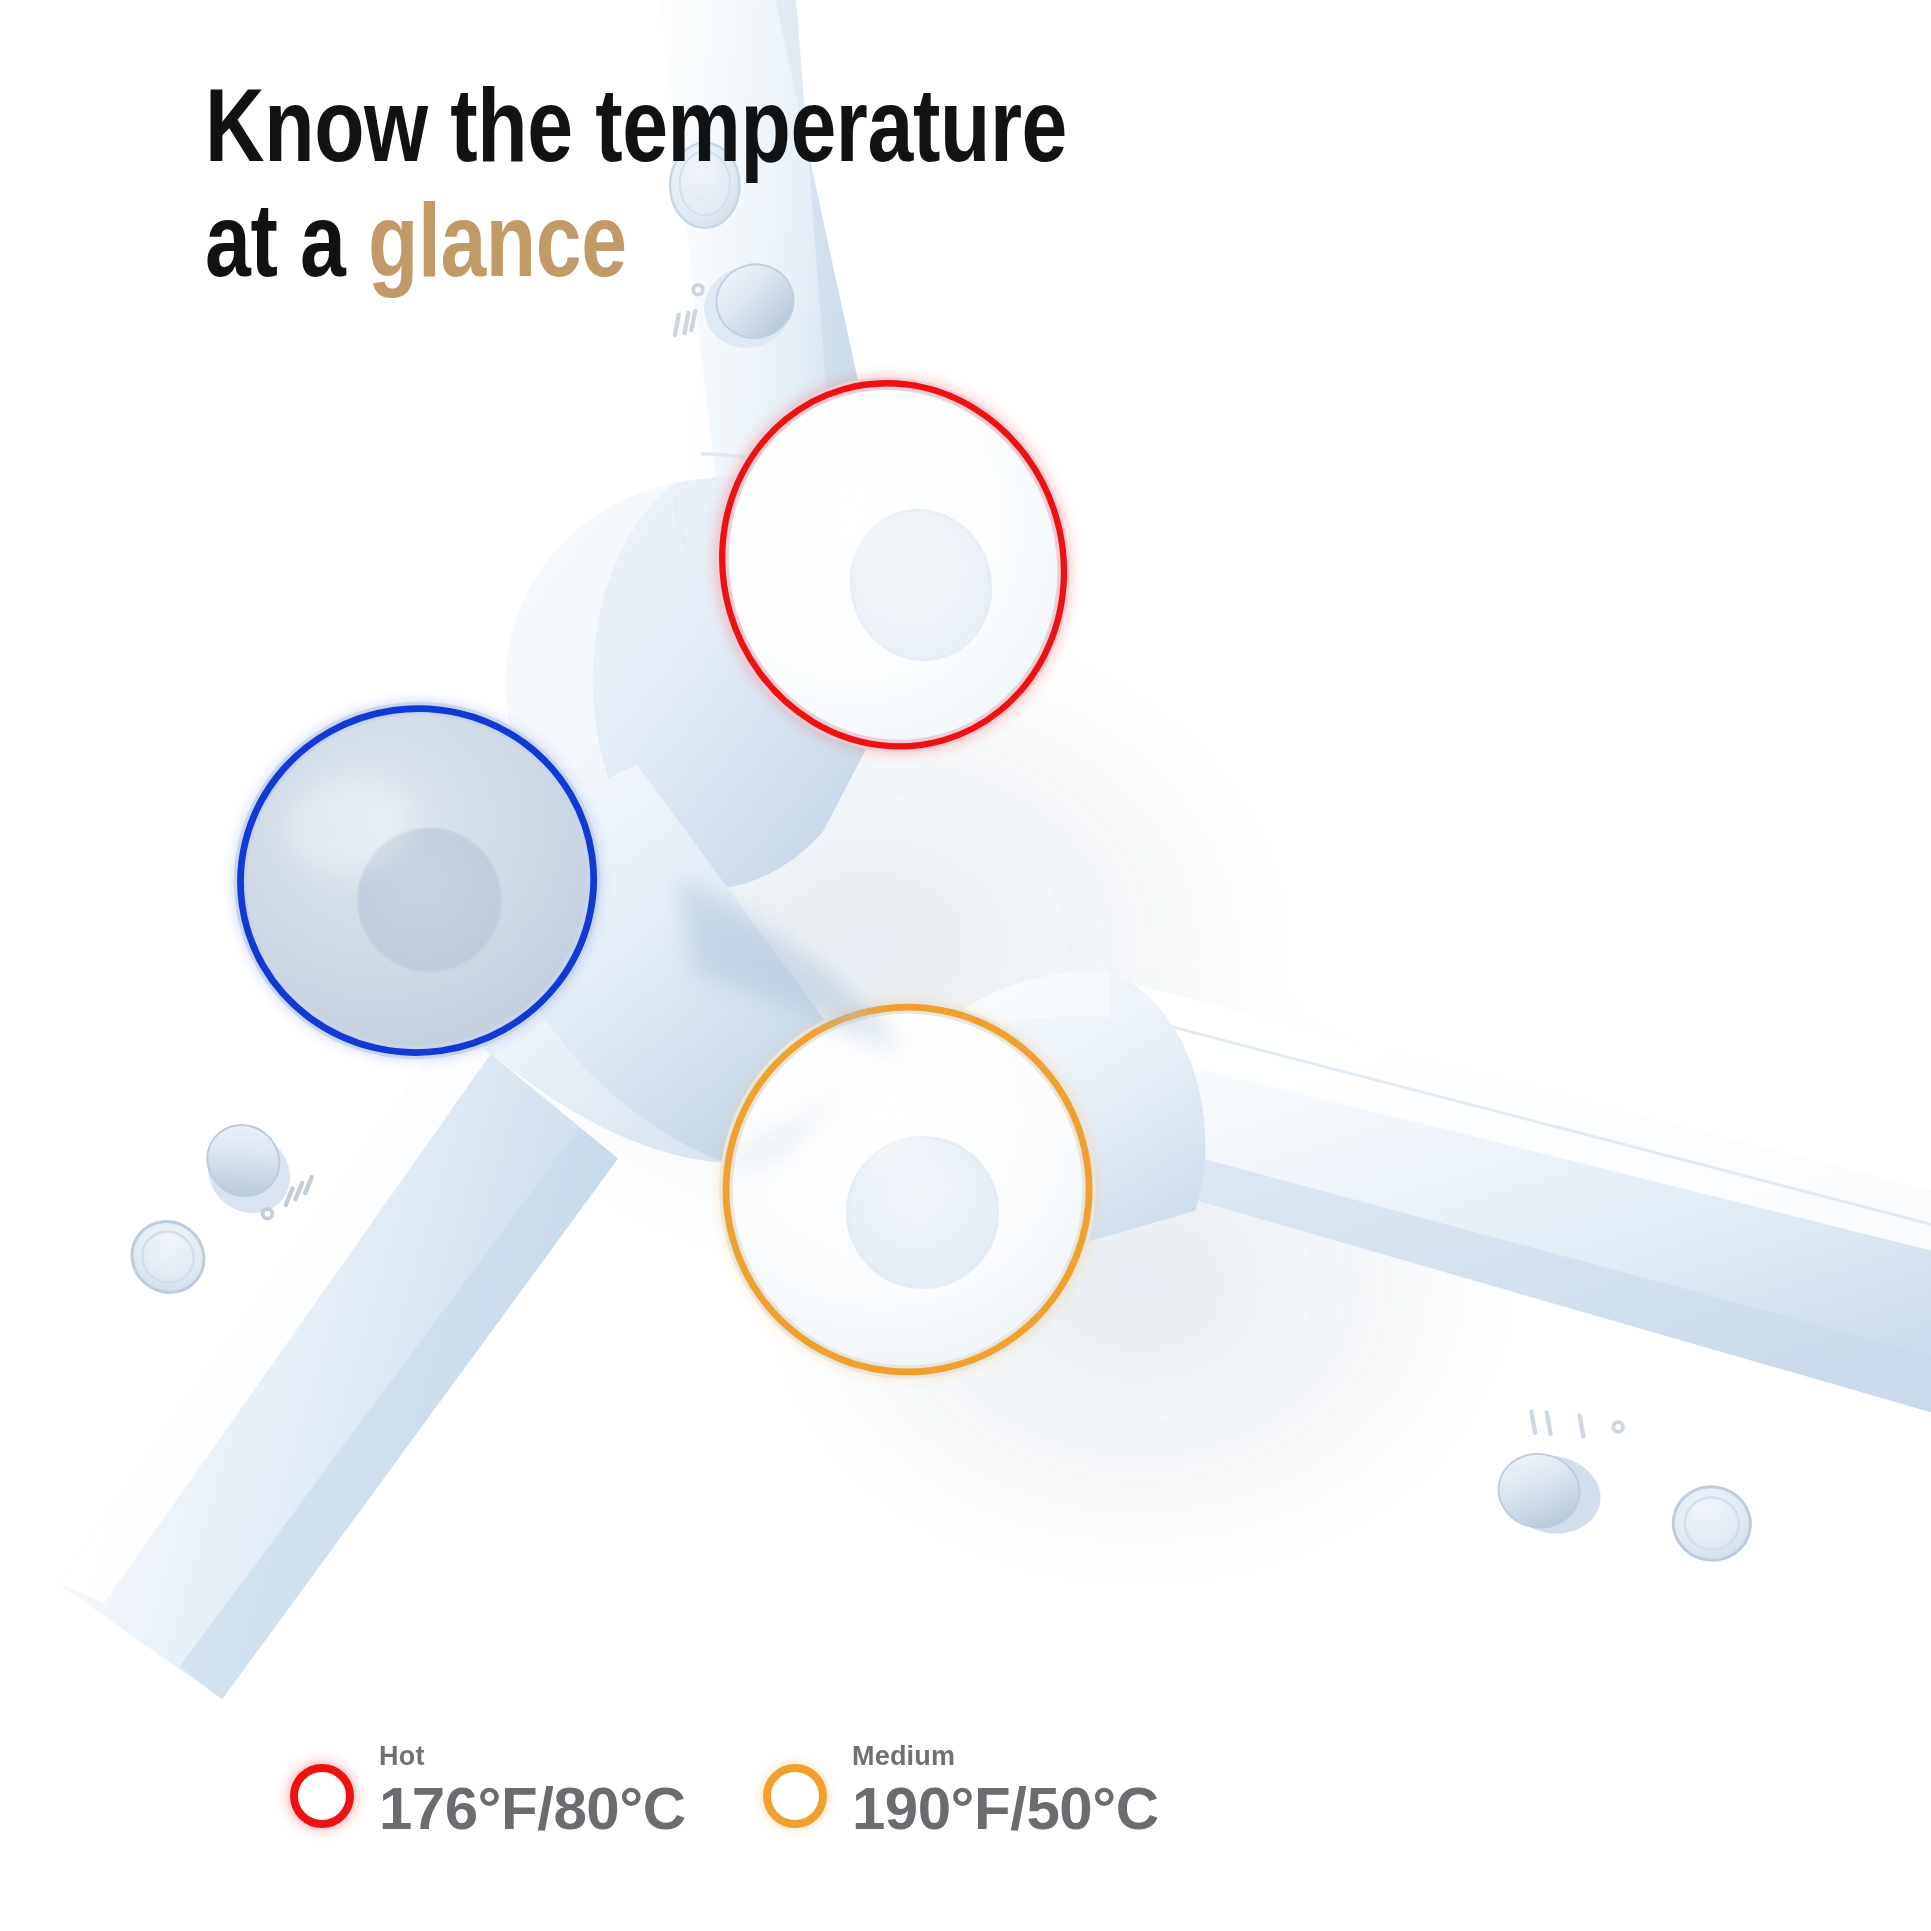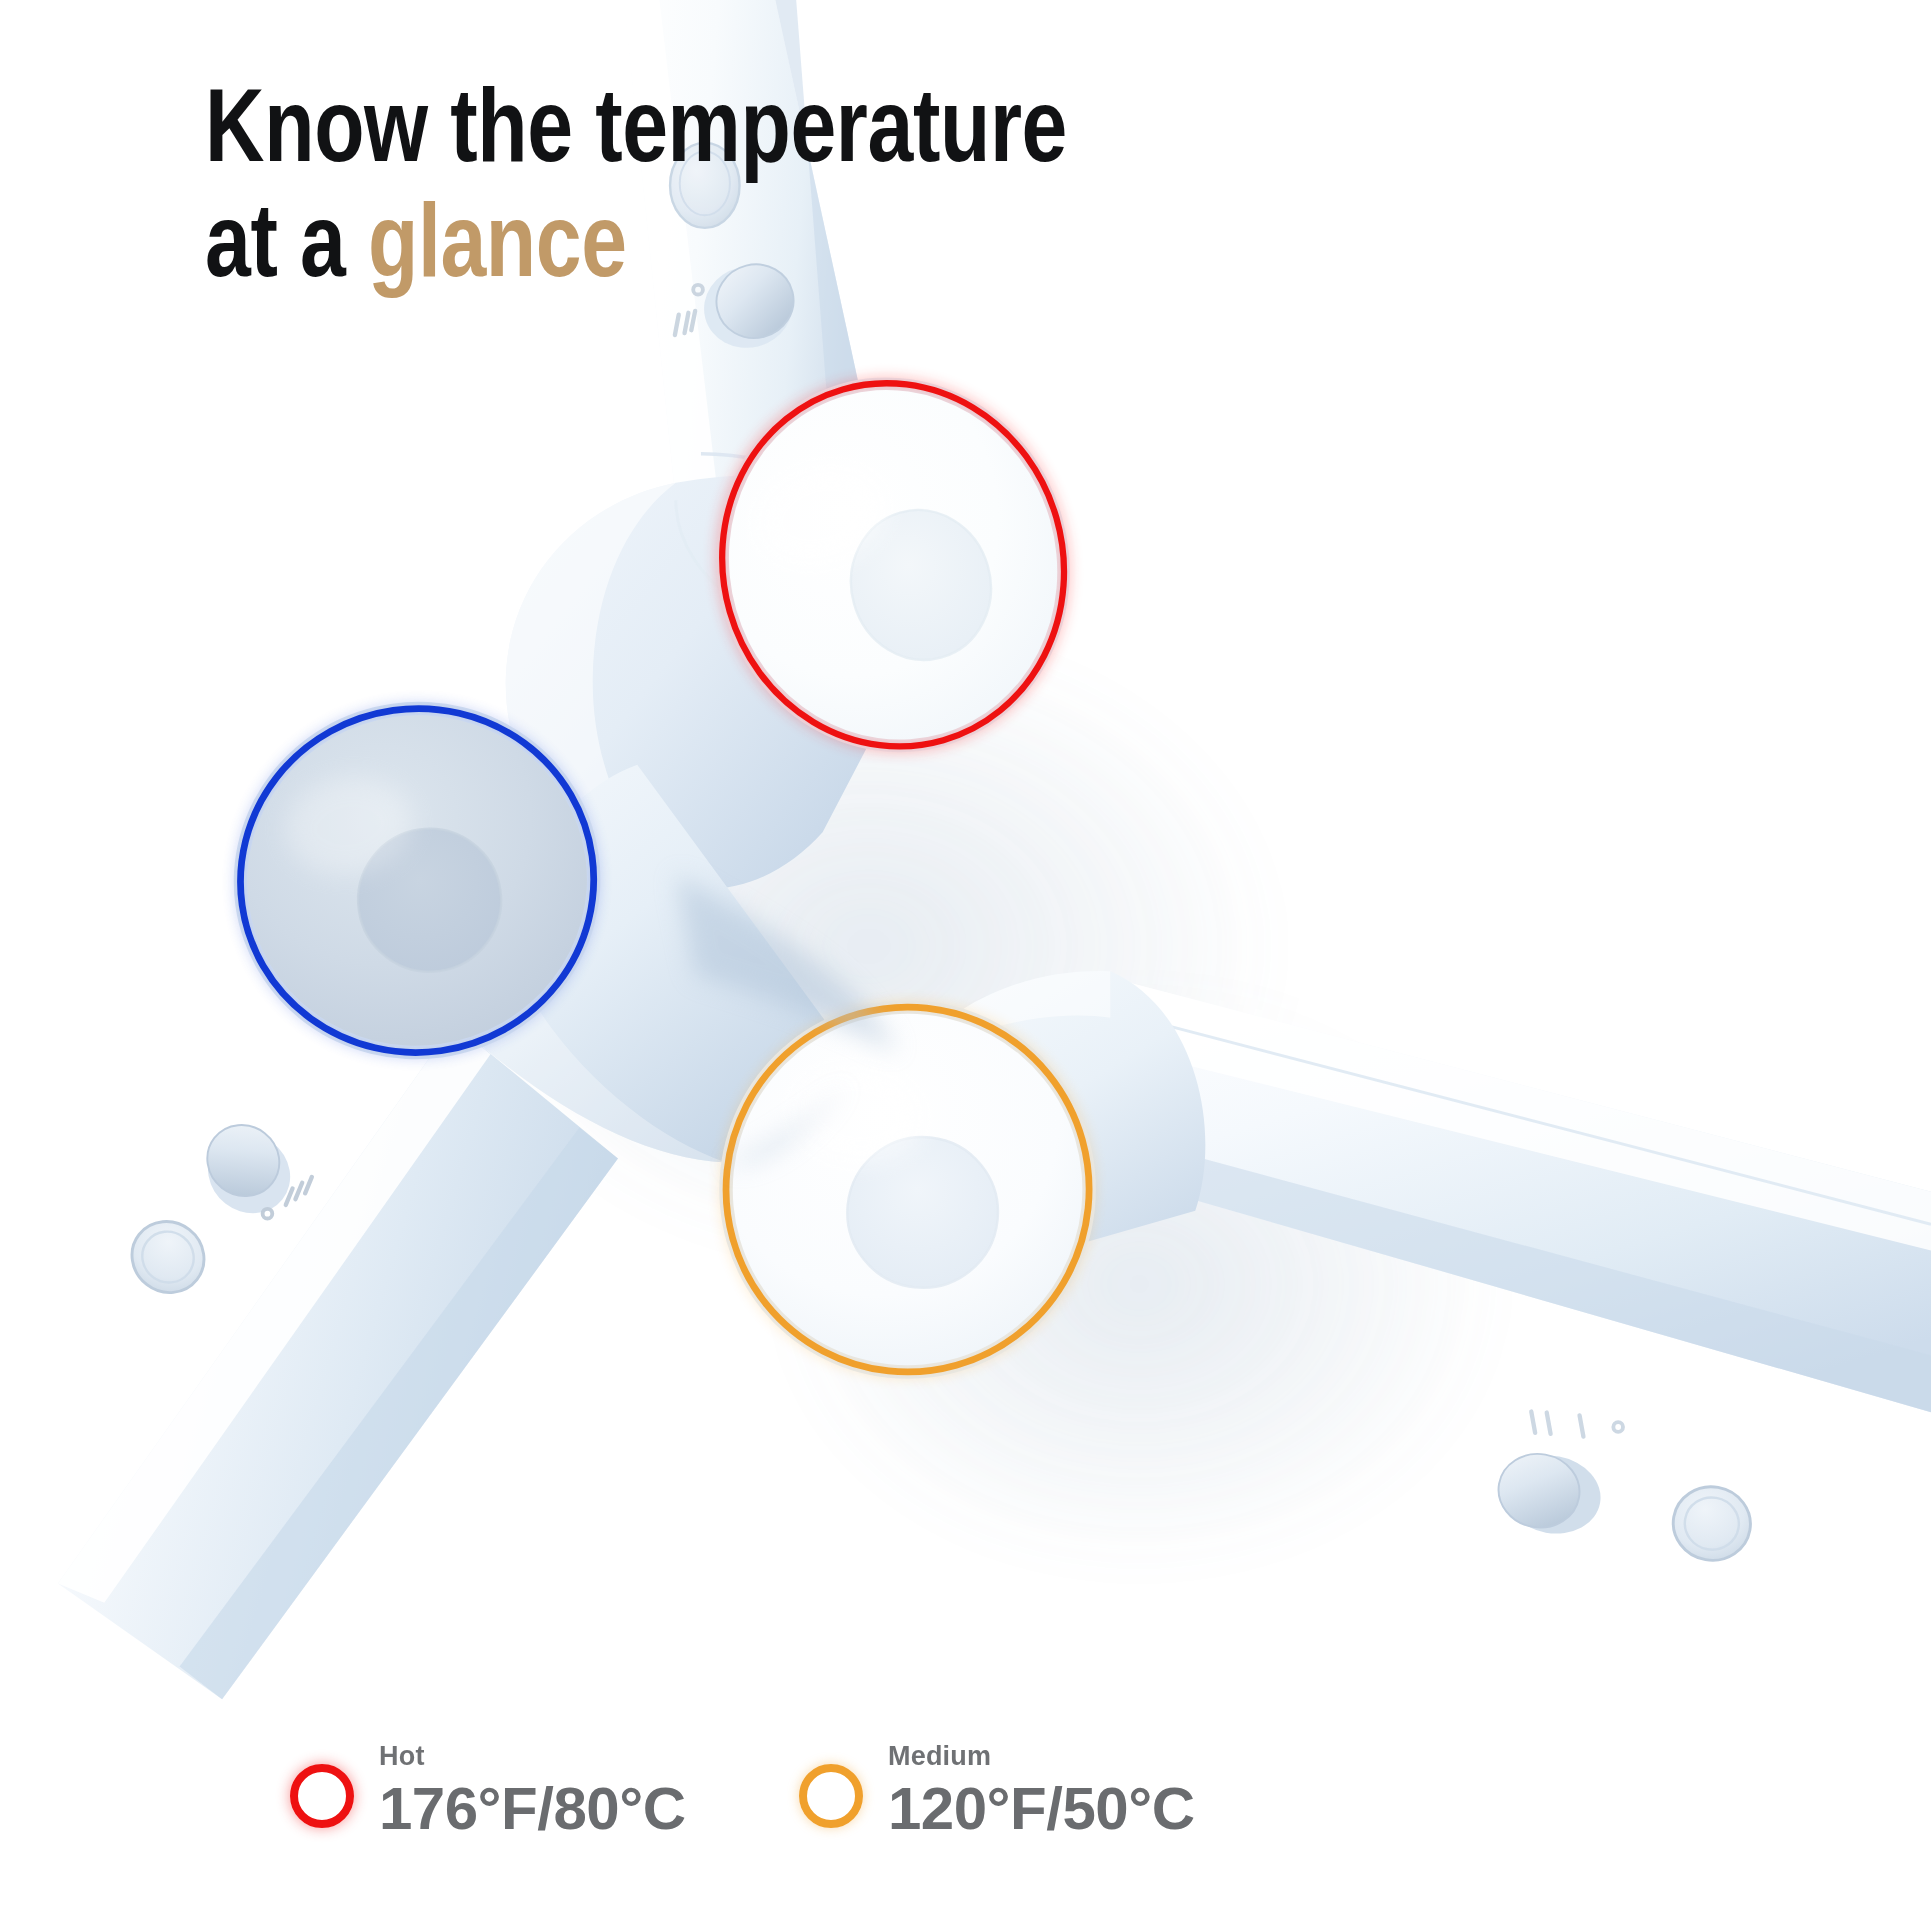--- a/index.html
+++ b/index.html
@@ -49,21 +49,21 @@
   .leg-txt{margin-left:25px;display:flex;flex-direction:column;}
   .leg-cap{
     font-size:27px;font-weight:600;color:#6f7174;
     line-height:1;margin-bottom:8.7px;letter-spacing:0.2px;
   }
   .leg-val{
     font-size:60px;font-weight:700;color:#6a6c6f;
     line-height:1;letter-spacing:-0.5px;white-space:nowrap;
   }
   #leg-hot{left:290px;}
-  #leg-med{left:799px;}
+  #leg-med{left:763px;}
   #leg-cold{left:1284px;}
 </style>
 </head>
 <body>
 
 <div id="stage">
 
   <div id="scene">
     <svg viewBox="0 0 2000 2000" xmlns="http://www.w3.org/2000/svg">
       <defs>
@@ -341,21 +341,21 @@
       <div class="leg-txt">
         <div class="leg-cap">Hot</div>
         <div class="leg-val">176°F/80°C</div>
       </div>
     </div>
 
     <div class="leg-item" id="leg-med">
       <div class="leg-ring" style="border:8.7px solid #f0a02c;box-shadow:0 0 11.6px rgba(240,160,44,.40), inset 0 0 5.8px rgba(255,255,255,.9);"></div>
       <div class="leg-txt">
         <div class="leg-cap">Medium</div>
-        <div class="leg-val">120°F/50°C</div>
+        <div class="leg-val">190°F/50°C</div>
       </div>
     </div>
 
 
   </div>
 
 </div>
 
 
 </body></html>

